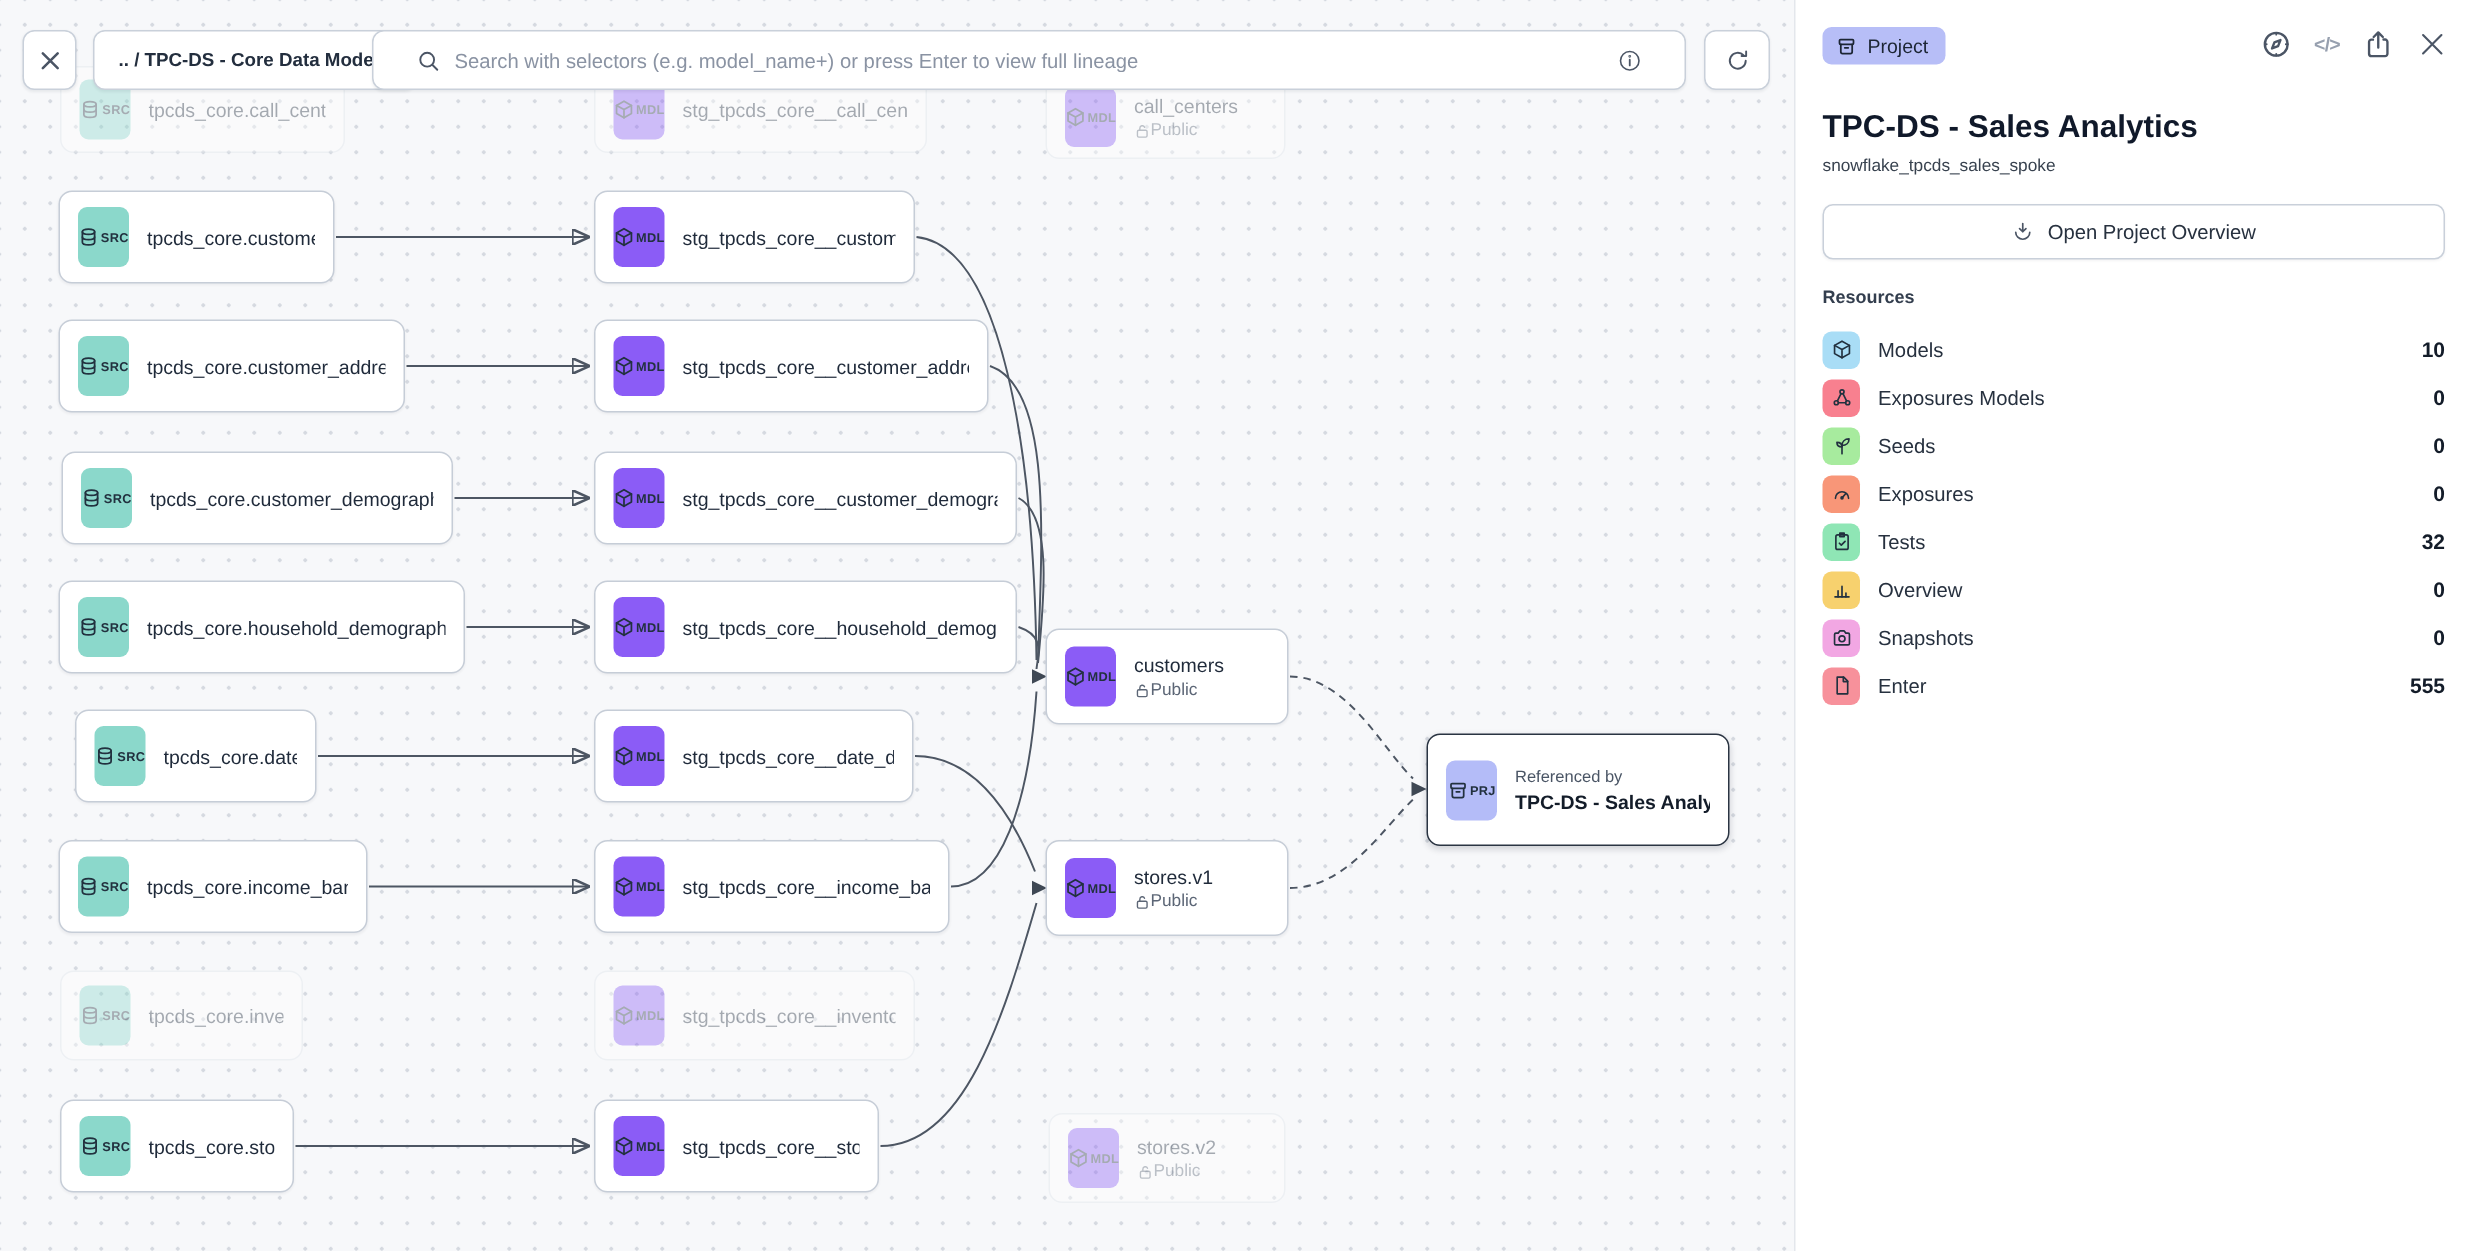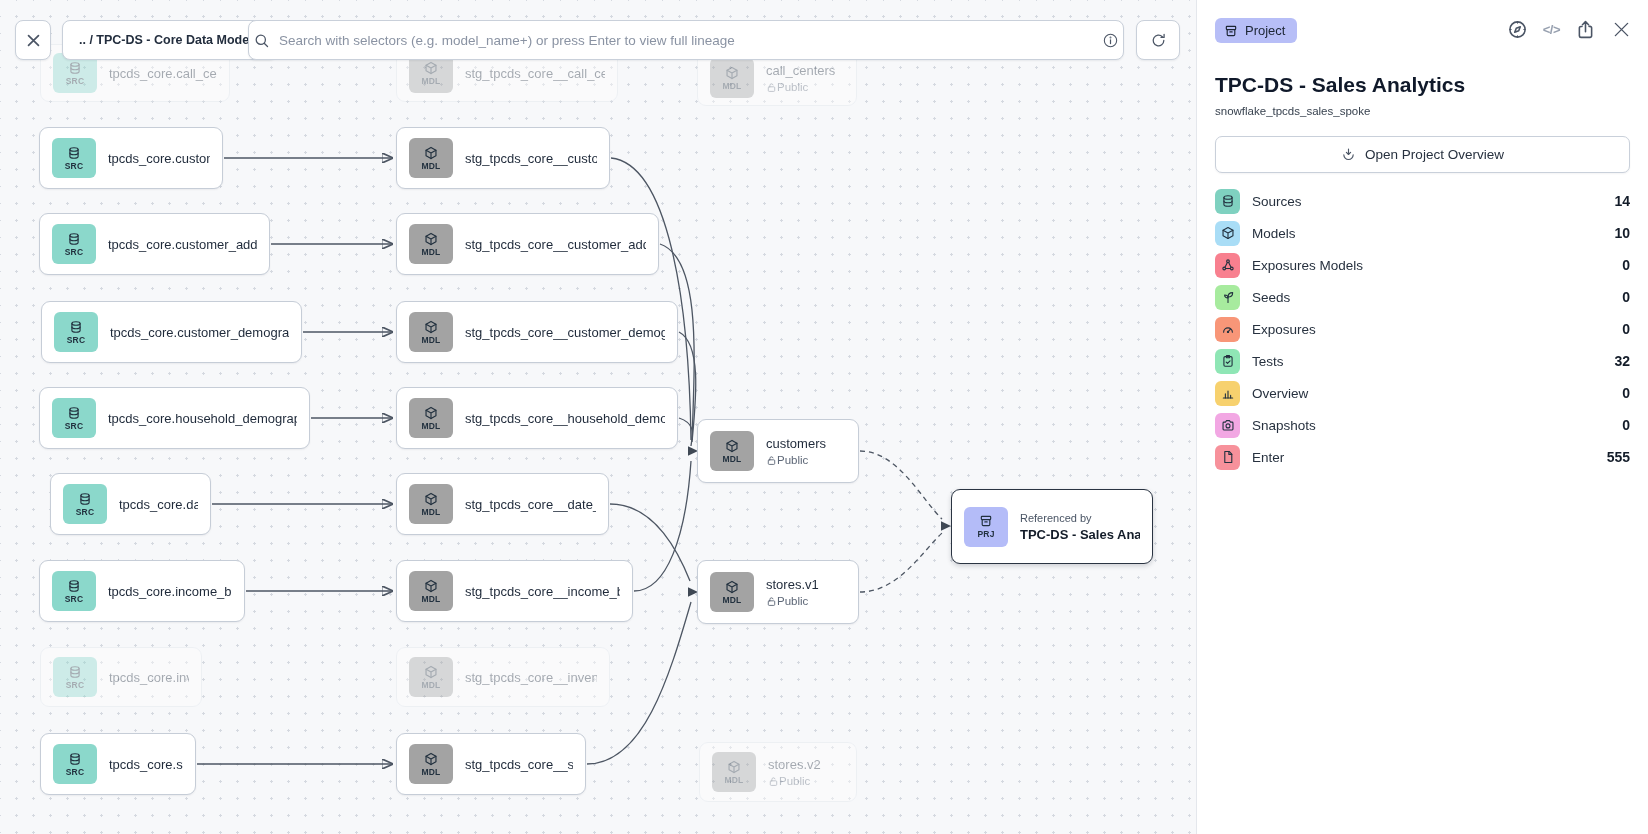--- a/index.html
+++ b/index.html
@@ -8,40 +8,40 @@
 
   
   .canvas { position:absolute; inset:0;
     background:radial-gradient(circle,#d5d9e0 1.1px,transparent 1.2px) 8px 8px/17px 17px,#f7f8fa; }
 
   
   .tb { position:absolute; top:20px; height:40px; background:#fff; border:1px solid #c9d0da;
         border-radius:8px; box-shadow:0 1px 2px rgba(16,24,40,.07); display:flex; align-items:center; z-index:30; }
   .tb-close { left:15px; width:36px; justify-content:center; cursor:pointer; }
   .tb-crumb { left:62px; padding:0 16px; font-size:12.5px; font-weight:700; color:#232e3e; }
-  .tb-search { left:248px; width:876px; padding:0 4px; gap:9px; }
+  .tb-search { left:248px; width:876px; padding:0 28px; gap:9px; }
   .tb-search input { border:none; outline:none; flex:1; font-size:13.5px; font-family:inherit; color:#232e3e; background:transparent; }
   .tb-search input::placeholder { color:#8a93a3; }
   .tb-refresh { left:1136px; width:44px; justify-content:center; cursor:pointer; }
   .tbicon { width:17px; height:17px; display:block; }
   .tbicon svg, .pic svg, .ic svg, .lk svg { width:100%; height:100%; fill:none; stroke:#4b5565; stroke-width:1.8; stroke-linecap:round; stroke-linejoin:round; display:block; }
 
   
   .node { position:absolute; background:#fff; border:1px solid #c6cdd7; border-radius:9px;
           box-shadow:0 1px 2px rgba(16,24,40,.06); display:flex; align-items:center;
           padding:0 12px; gap:12px; z-index:5; cursor:pointer; }
   .node.faded { opacity:.38; border-color:#dfe4ea; box-shadow:none; }
   .node.selected { border:1.6px solid #2a3442; box-shadow:0 2px 5px rgba(16,24,40,.18); }
-  .nsq { width:44px; height:40px; border-radius:6px; flex:0 0 auto; display:flex; flex-direction:column;
+  .nsq { width:34px; height:40px; border-radius:6px; flex:0 0 auto; display:flex; flex-direction:row;
          align-items:center; justify-content:center; gap:1px; }
   .nsq .ic { width:14px; height:14px; }
   .nsq .ic svg { stroke:#22313f; stroke-width:2; }
   .nsq span { font-size:8.5px; font-weight:700; color:#22313f; letter-spacing:.2px; }
   .b-SRC .nsq { background:#8bd8cb; }
-  .b-MDL .nsq { background:#a3a3a3; }
+  .b-MDL .nsq { background:#8b5cf6; }
   .b-PRJ .nsq { background:#b4bcf8; }
   .ntxt { display:flex; flex-direction:column; gap:3px; min-width:0; }
   .ntitle { font-size:13px; color:#1f2a3a; white-space:nowrap; overflow:hidden; }
   .nnote { font-size:11px; color:#4a5565; }
   .node.selected .ntitle { font-weight:700; color:#131c29; }
   .nsub { display:flex; align-items:center; gap:0; font-size:11.5px; color:#5c6676; }
   .lk { width:11px; height:11px; } .lk svg { stroke:#5c6676; stroke-width:2; }
 
   .edges { position:absolute; inset:0; z-index:2; pointer-events:none; }
   .edges path, .edges line { fill:none; stroke:#4d5663; stroke-width:1.3px; }
@@ -565,34 +565,22 @@
     <span class="pic">
       <svg viewBox="0 0 24 24">
           <path d="M12 3.2v8.8M8.6 8.6L12 12l3.4-3.4"></path>
           <path d="M4.5 12.5a7.5 7.5 0 0 0 15 0"></path>
         </svg>
     </span>
     <span>Open Project Overview</span>
   </button>
 
 
+  <div class="rhead">Resources</div>
   <div class="rlist" id="resource-list">
-      <div class="rrow">
-    <span class="rsq" style="background: rgb(127, 209, 192);">
-          <span class="ic">
-            <svg viewBox="0 0 24 24">
-              <ellipse cx="12" cy="6" rx="7" ry="3"></ellipse>
-              <path d="M5 6v12c0 1.7 3.1 3 7 3s7-1.3 7-3V6"></path>
-              <path d="M5 12c0 1.7 3.1 3 7 3s7-1.3 7-3"></path>
-            </svg>
-          </span>
-        </span>
-    <span class="rlabel">Sources</span>
-    <span class="rcount">14</span>
-  </div>
       <div class="rrow">
     <span class="rsq" style="background: rgb(169, 221, 246);">
           <span class="ic">
             <svg viewBox="0 0 24 24">
               <path d="M12 2.5l8.5 4.8v9.4L12 21.5l-8.5-4.8V7.3z"></path>
               <path d="M12 12l8.5-4.7M12 12L3.5 7.3M12 12v9.5"></path>
             </svg>
           </span>
         </span>
     <span class="rlabel">Models</span>

